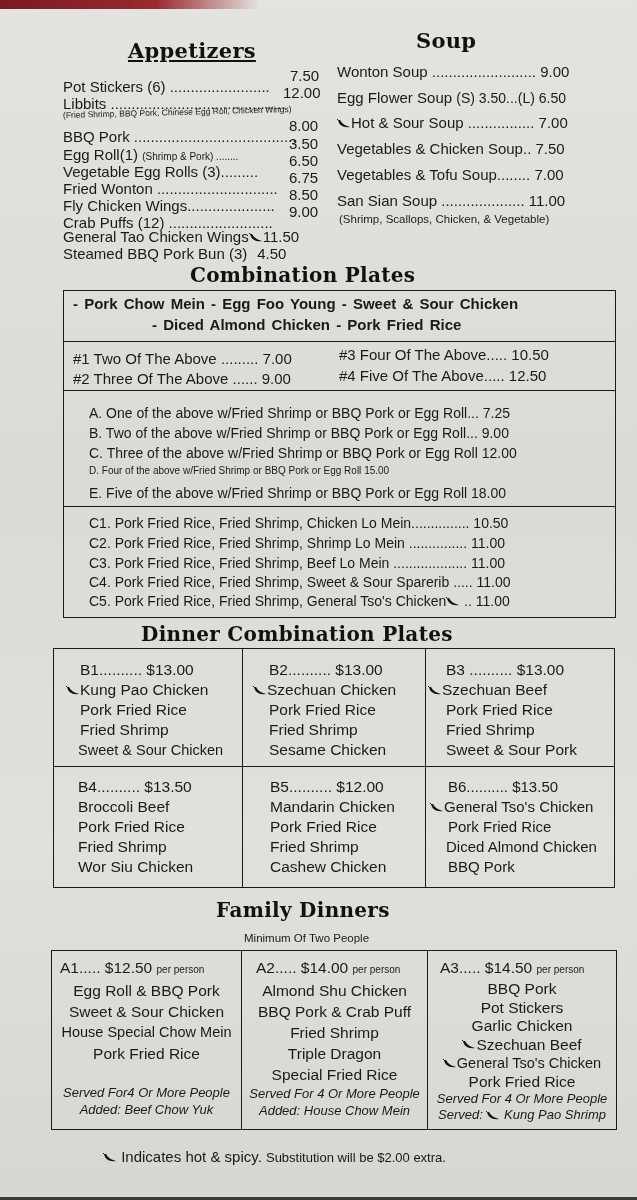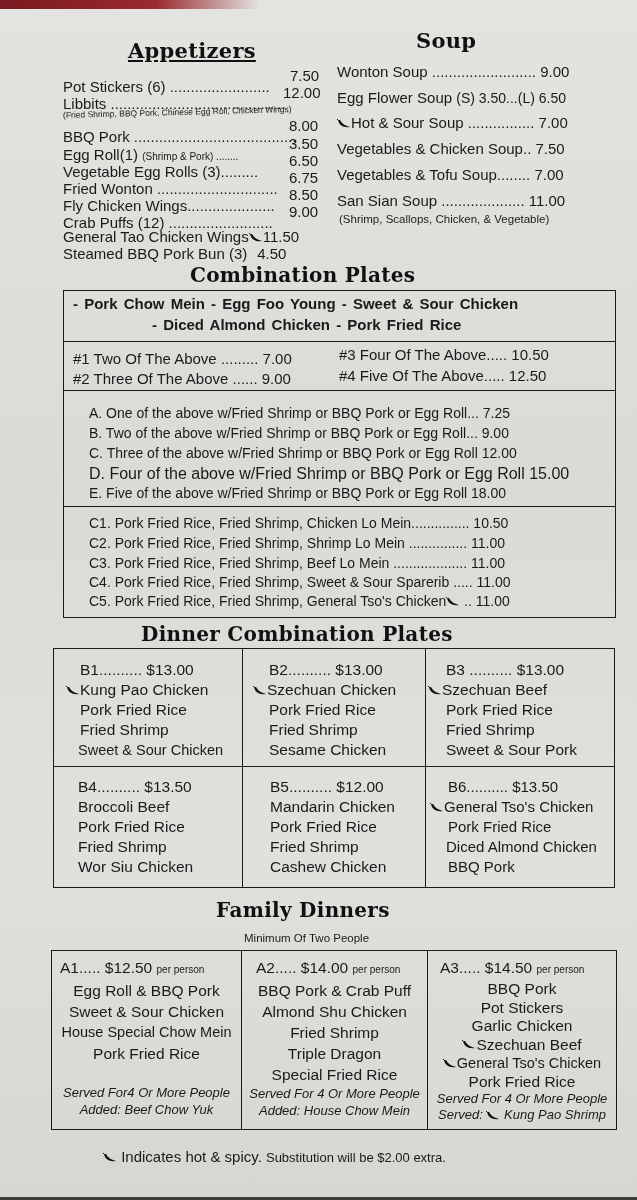--- a/index.html
+++ b/index.html
@@ -88,21 +88,21 @@
 <div class="row" style="left:73px;top:350px;"><span>#1 Two Of The Above .........</span> <span>7.00</span></div>
 <div class="row" style="left:339px;top:346px;"><span>#3 Four Of The Above.....</span> <span>10.50</span></div>
 <div class="row" style="left:73px;top:370px;"><span>#2 Three Of The Above ......</span> <span>9.00</span></div>
 <div class="row" style="left:339px;top:367px;"><span>#4 Five Of The Above.....</span> <span>12.50</span></div>
 <div style="position:absolute;left:63px;top:390px;width:552px;border-top:1.5px solid #1a1a1a;"></div>
 
 <div>
   <div class="row" style="left:89px;top:405px;font-size:14px;"><span>A. One of the above w/Fried Shrimp or BBQ Pork or Egg Roll...</span> <span>7.25</span></div>
   <div class="row" style="left:89px;top:425px;font-size:14px;"><span>B. Two of the above w/Fried Shrimp or BBQ Pork or Egg Roll...</span> <span>9.00</span></div>
   <div class="row" style="left:89px;top:445px;font-size:14px;"><span>C. Three of the above w/Fried Shrimp or BBQ Pork or Egg Roll</span> <span>12.00</span></div>
-  <div class="row" style="left:89px;top:465px;font-size:16px;"><span>D. Four of the above w/Fried Shrimp or BBQ Pork or Egg Roll</span> <span>15.00</span></div>
+  <div class="row" style="left:89px;top:465px;font-size:10px;"><span>D. Four of the above w/Fried Shrimp or BBQ Pork or Egg Roll</span> <span>15.00</span></div>
   <div class="row" style="left:89px;top:485px;font-size:14px;"><span>E. Five of the above w/Fried Shrimp or BBQ Pork or Egg Roll</span> <span>18.00</span></div>
 </div>
 <div style="position:absolute;left:63px;top:506px;width:552px;border-top:1.5px solid #1a1a1a;"></div>
 
 <div>
   <div class="row" style="left:89px;top:515px;font-size:14px;"><span>C1. Pork Fried Rice, Fried Shrimp, Chicken Lo Mein...............</span> <span>10.50</span></div>
   <div class="row" style="left:89px;top:535px;font-size:14px;"><span>C2. Pork Fried Rice, Fried Shrimp, Shrimp Lo Mein ...............</span> <span>11.00</span></div>
   <div class="row" style="left:89px;top:555px;font-size:14px;"><span>C3. Pork Fried Rice, Fried Shrimp, Beef Lo Mein ...................</span> <span>11.00</span></div>
   <div class="row" style="left:89px;top:574px;font-size:14px;"><span>C4. Pork Fried Rice, Fried Shrimp, Sweet &amp; Sour Sparerib .....</span> <span>11.00</span></div>
   <div class="row" style="left:89px;top:593px;font-size:14px;"><span>C5. Pork Fried Rice, Fried Shrimp, General Tso's Chicken</span><svg class="pepper">
@@ -171,22 +171,22 @@
     <span class="line" style="text-align:left;padding-left:8px;"><span>A1..... $12.50</span> <span style="font-size:10px">per person</span></span>
     <span class="line">Egg Roll &amp; BBQ Pork</span>
     <span class="line">Sweet &amp; Sour Chicken</span>
     <span class="line" style="font-size:14.5px">House Special Chow Mein</span>
     <span class="line">Pork Fried Rice</span>
     <span class="line it" style="margin-top:20px;line-height:17px;">Served For4 Or More People</span>
     <span class="line it" style="line-height:17px;">Added: Beef Chow Yuk</span>
   </div>
   <div class="cell" style="left:241px;top:950px;width:187px;height:180px;padding:6px 0 0 0;text-align:center;font-size:15.5px;line-height:21px;">
     <span class="line" style="text-align:left;padding-left:14px;"><span>A2..... $14.00</span> <span style="font-size:10px">per person</span></span>
+    <span class="line">Almond Shu Chicken</span>
     <span class="line">BBQ Pork &amp; Crab Puff</span>
-    <span class="line">Almond Shu Chicken</span>
     <span class="line">Fried Shrimp</span>
     <span class="line">Triple Dragon</span>
     <span class="line">Special Fried Rice</span>
     <span class="line it" style="line-height:17px;">Served For 4 Or More People</span>
     <span class="line it" style="line-height:17px;">Added: House Chow Mein</span>
   </div>
   <div class="cell" style="left:427px;top:950px;width:190px;height:180px;padding:6px 0 0 0;text-align:center;font-size:15.5px;line-height:18.5px;">
     <span class="line" style="text-align:left;padding-left:12px;line-height:21px;"><span>A3..... $14.50</span> <span style="font-size:10px">per person</span></span>
     <span class="line">BBQ Pork</span>
     <span class="line">Pot Stickers</span>

